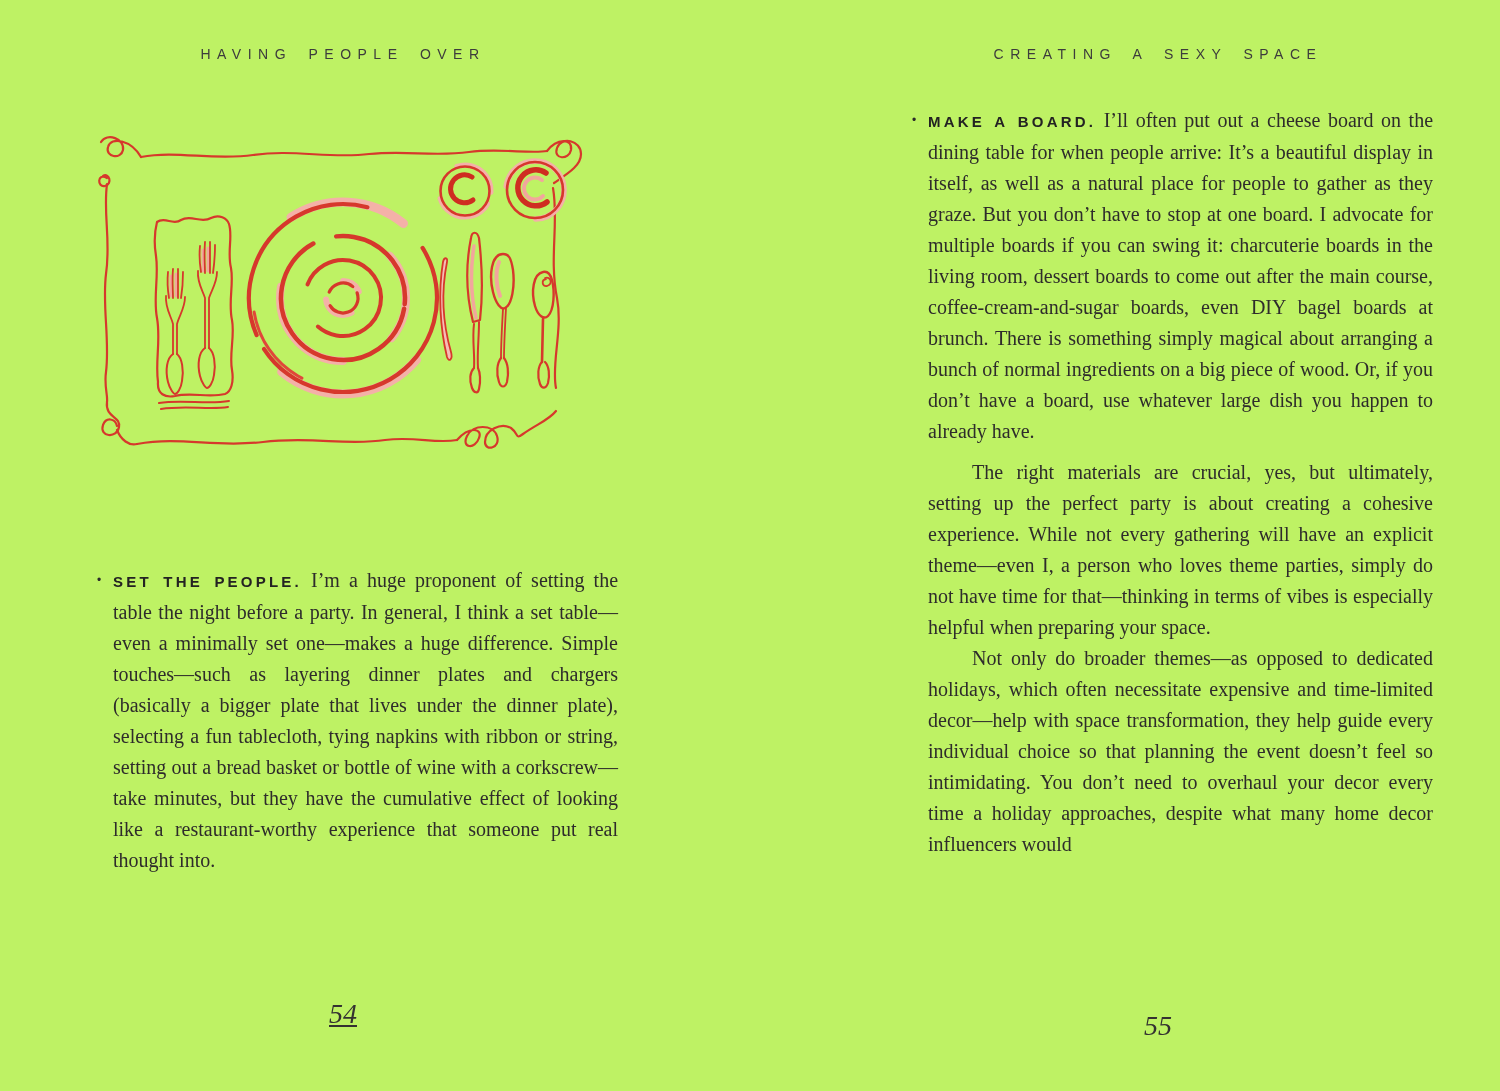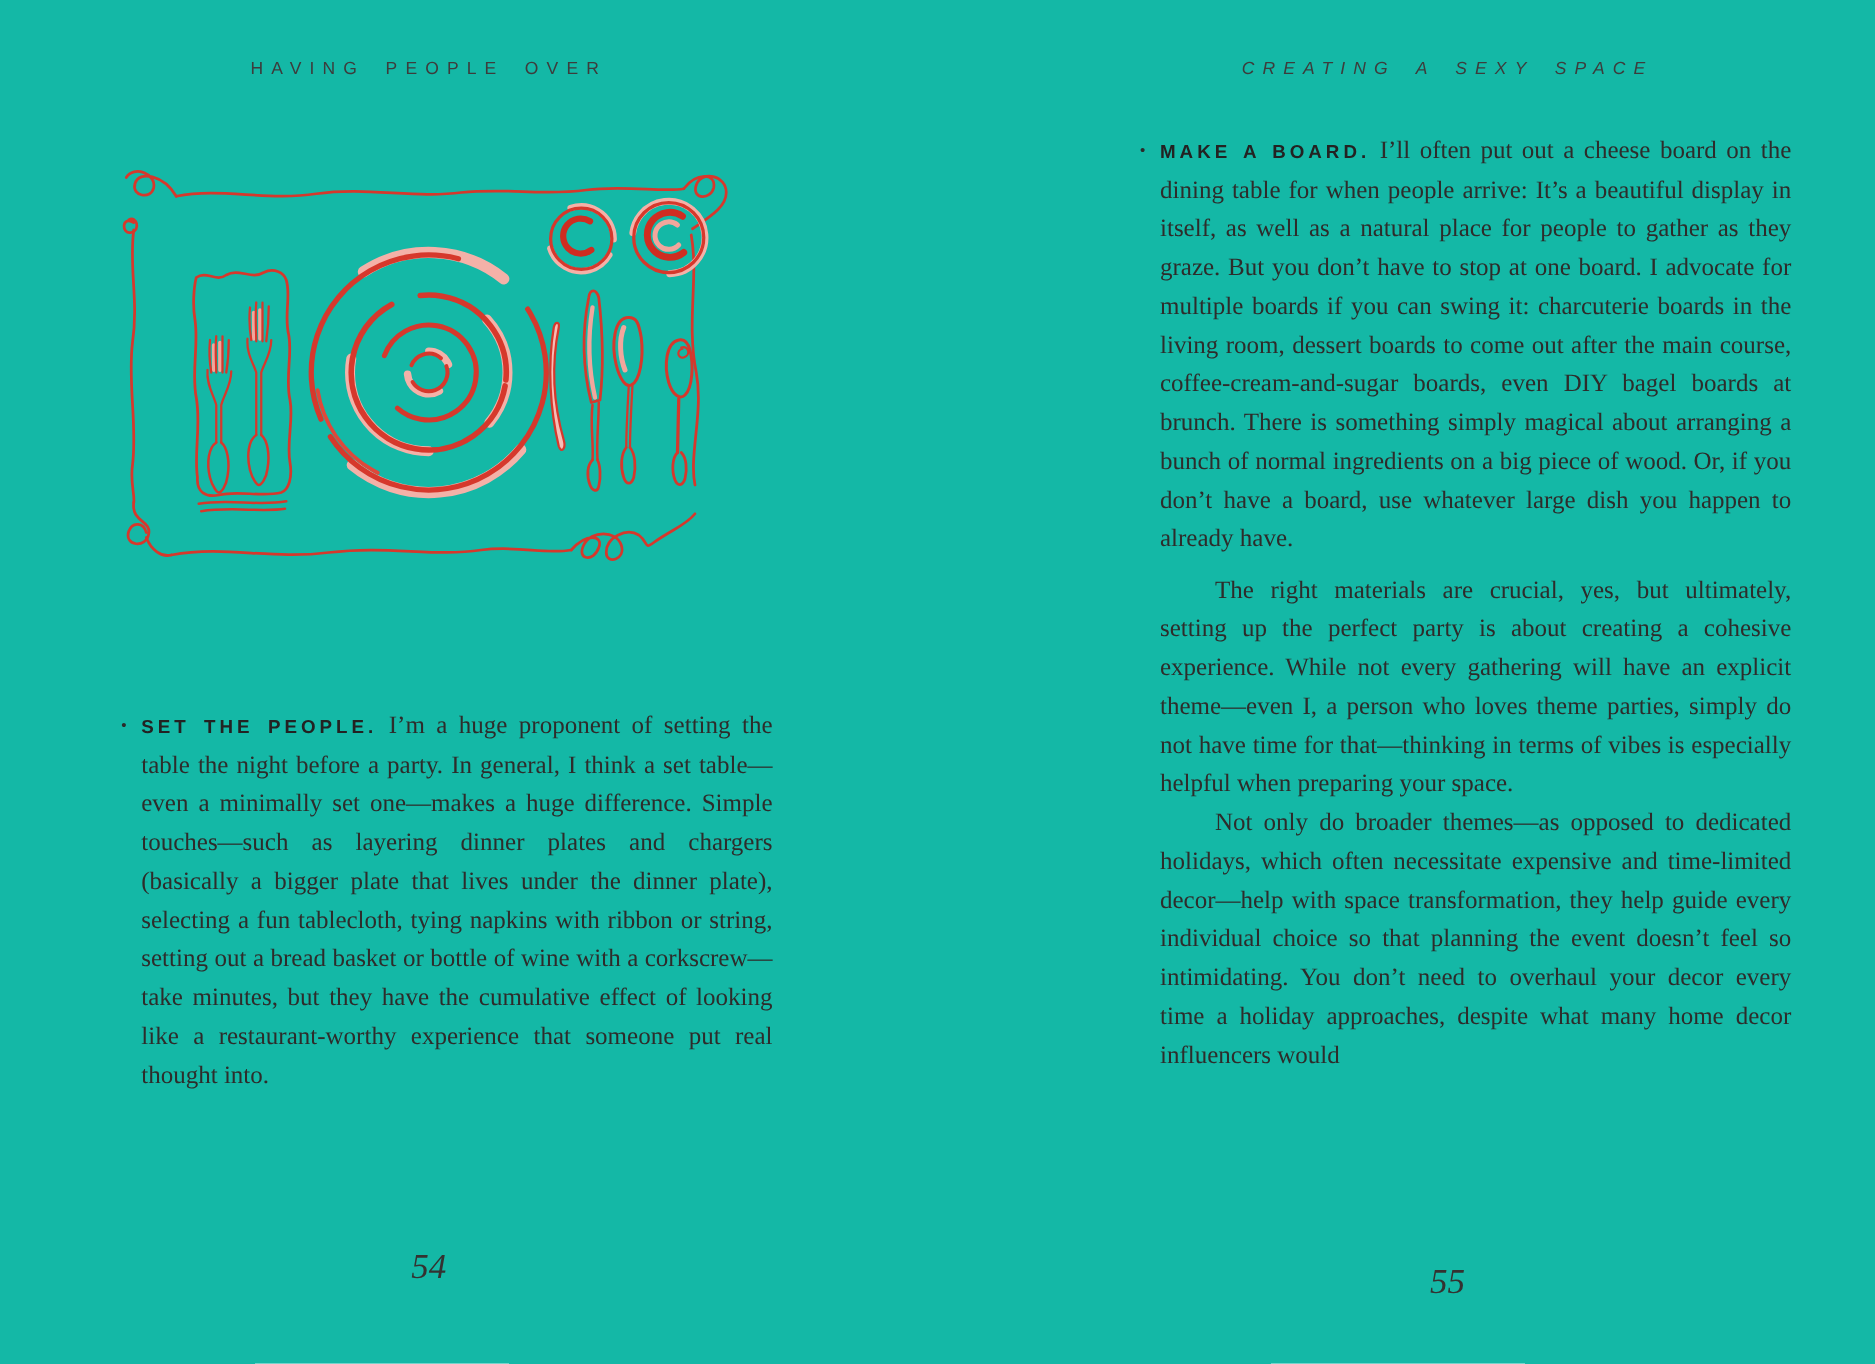--- a/index.html
+++ b/index.html
@@ -1,28 +1,28 @@
 <!DOCTYPE html>
 <html><head>
 <meta charset="utf-8">
 <style>
   html,body { margin:0; padding:0; background:#ffffff; }
   body { width:1500px; height:1091px; font-family:"Liberation Serif", serif; color:#2e2c2b; }
-  .spread { position:relative; width:1500px; height:1091px; background:#14b8a6; overflow:hidden; }
+  .spread { position:relative; width:1500px; height:1091px; background:#bef264; overflow:hidden; }
   .page { position:absolute; top:0; height:1091px; width:750px; }
   .page.left { left:0; }
   .page.right { left:750px; }
 
   .running-head {
     position:absolute; top:46px; width:460px; text-align:center;
     font-family:"Liberation Sans", sans-serif; font-size:14px; font-weight:400;
     letter-spacing:6.5px; word-spacing:6px; color:#3d3c3c; white-space:nowrap;
   }
   .page.left  .running-head { left:113px; }
-  .page.right .running-head { left:178px;font-style:italic; }
+  .page.right .running-head { left:178px; }
 
   .illus { position:absolute; left:95px; top:126px; width:505px; height:343px; margin:0; }
 
   .textcol { position:absolute; width:505px; }
   .page.left  .textcol { left:113px; top:565px; }
   .page.right .textcol { left:178px; top:105px; }
 
   .para {
     margin:0; position:relative;
     font-size:20px; line-height:31px; text-align:justify;
@@ -37,21 +37,21 @@
     font-size:15px; letter-spacing:3.2px; color:#232222;margin-top:28px;
   }
   .para.p2 { margin-top:10px; }
   .para.indent { text-indent:44px; }
 
   .folio {
     position:absolute; top:998px; width:460px; text-align:center;
     font-family:"Liberation Serif", serif; font-style:italic;
     font-size:28px; color:#343231;
   }
-  .page.left  .folio { left:113px; }
+  .page.left  .folio { left:113px;text-decoration:underline; }
   .page.right .folio { left:178px;margin-top:12px; }
 </style>
 </head>
 <body>
 
 <div class="spread">
 
   <section class="page left">
     <div class="running-head">HAVING PEOPLE OVER</div>
 

